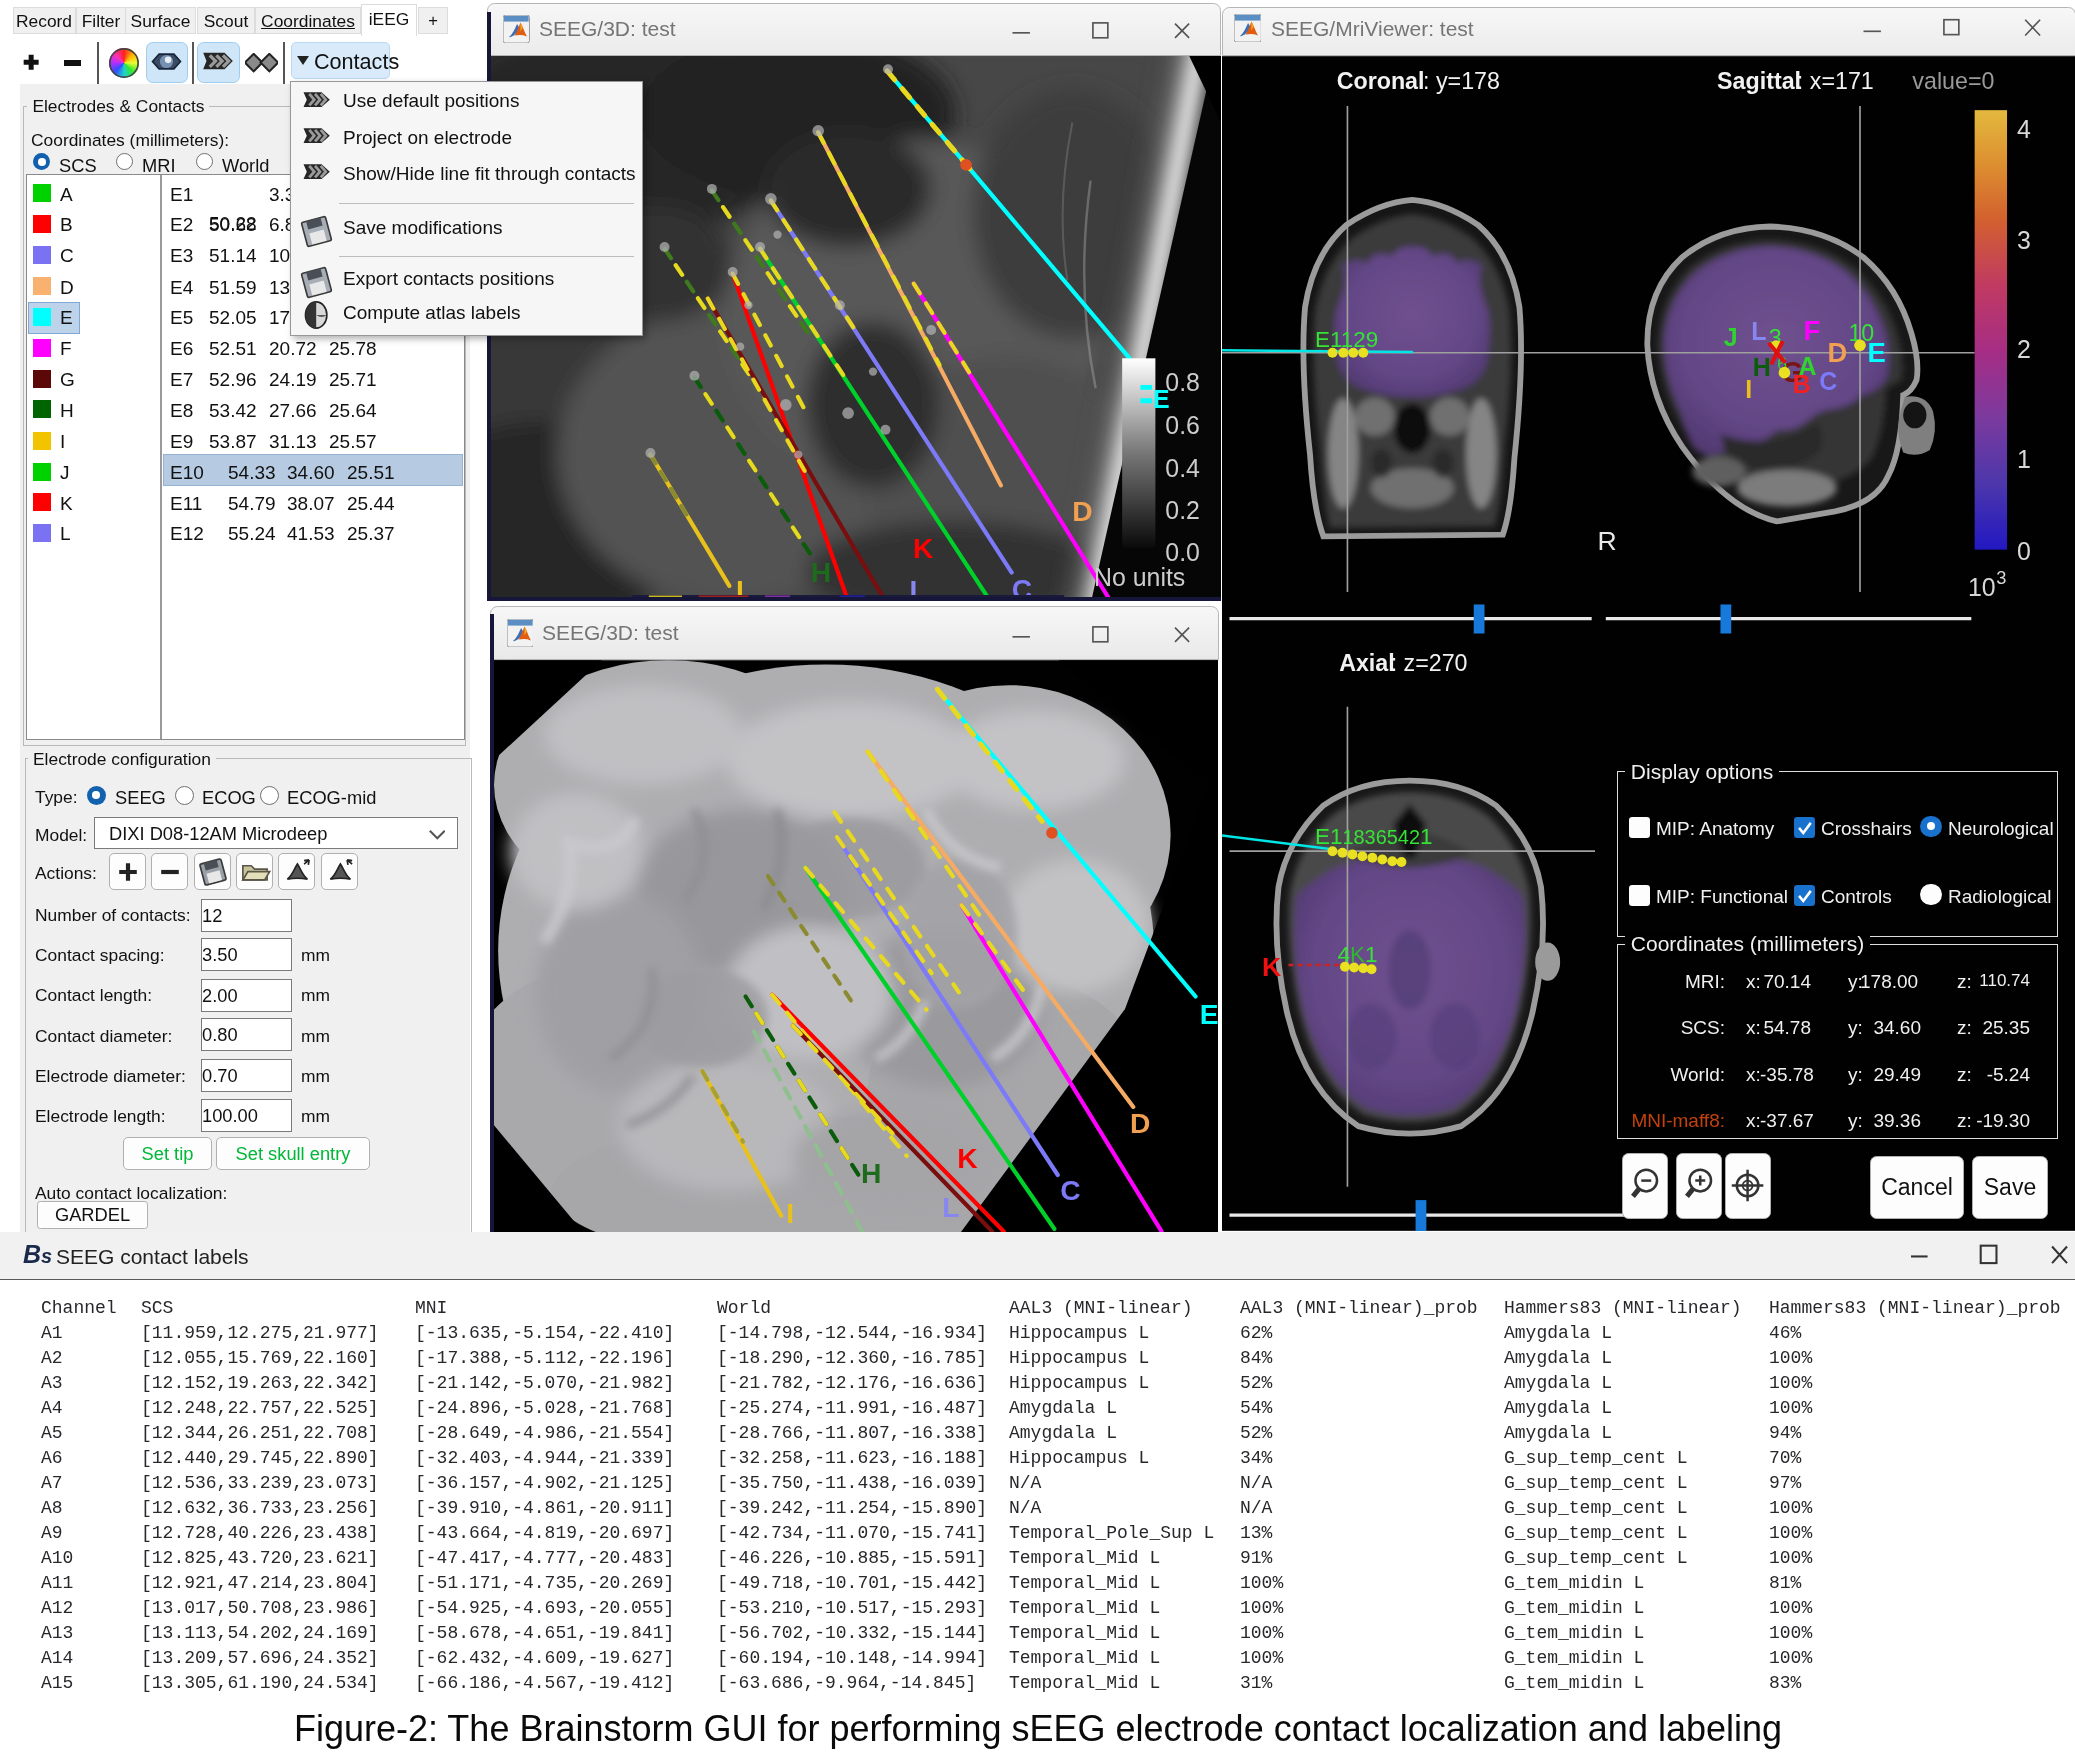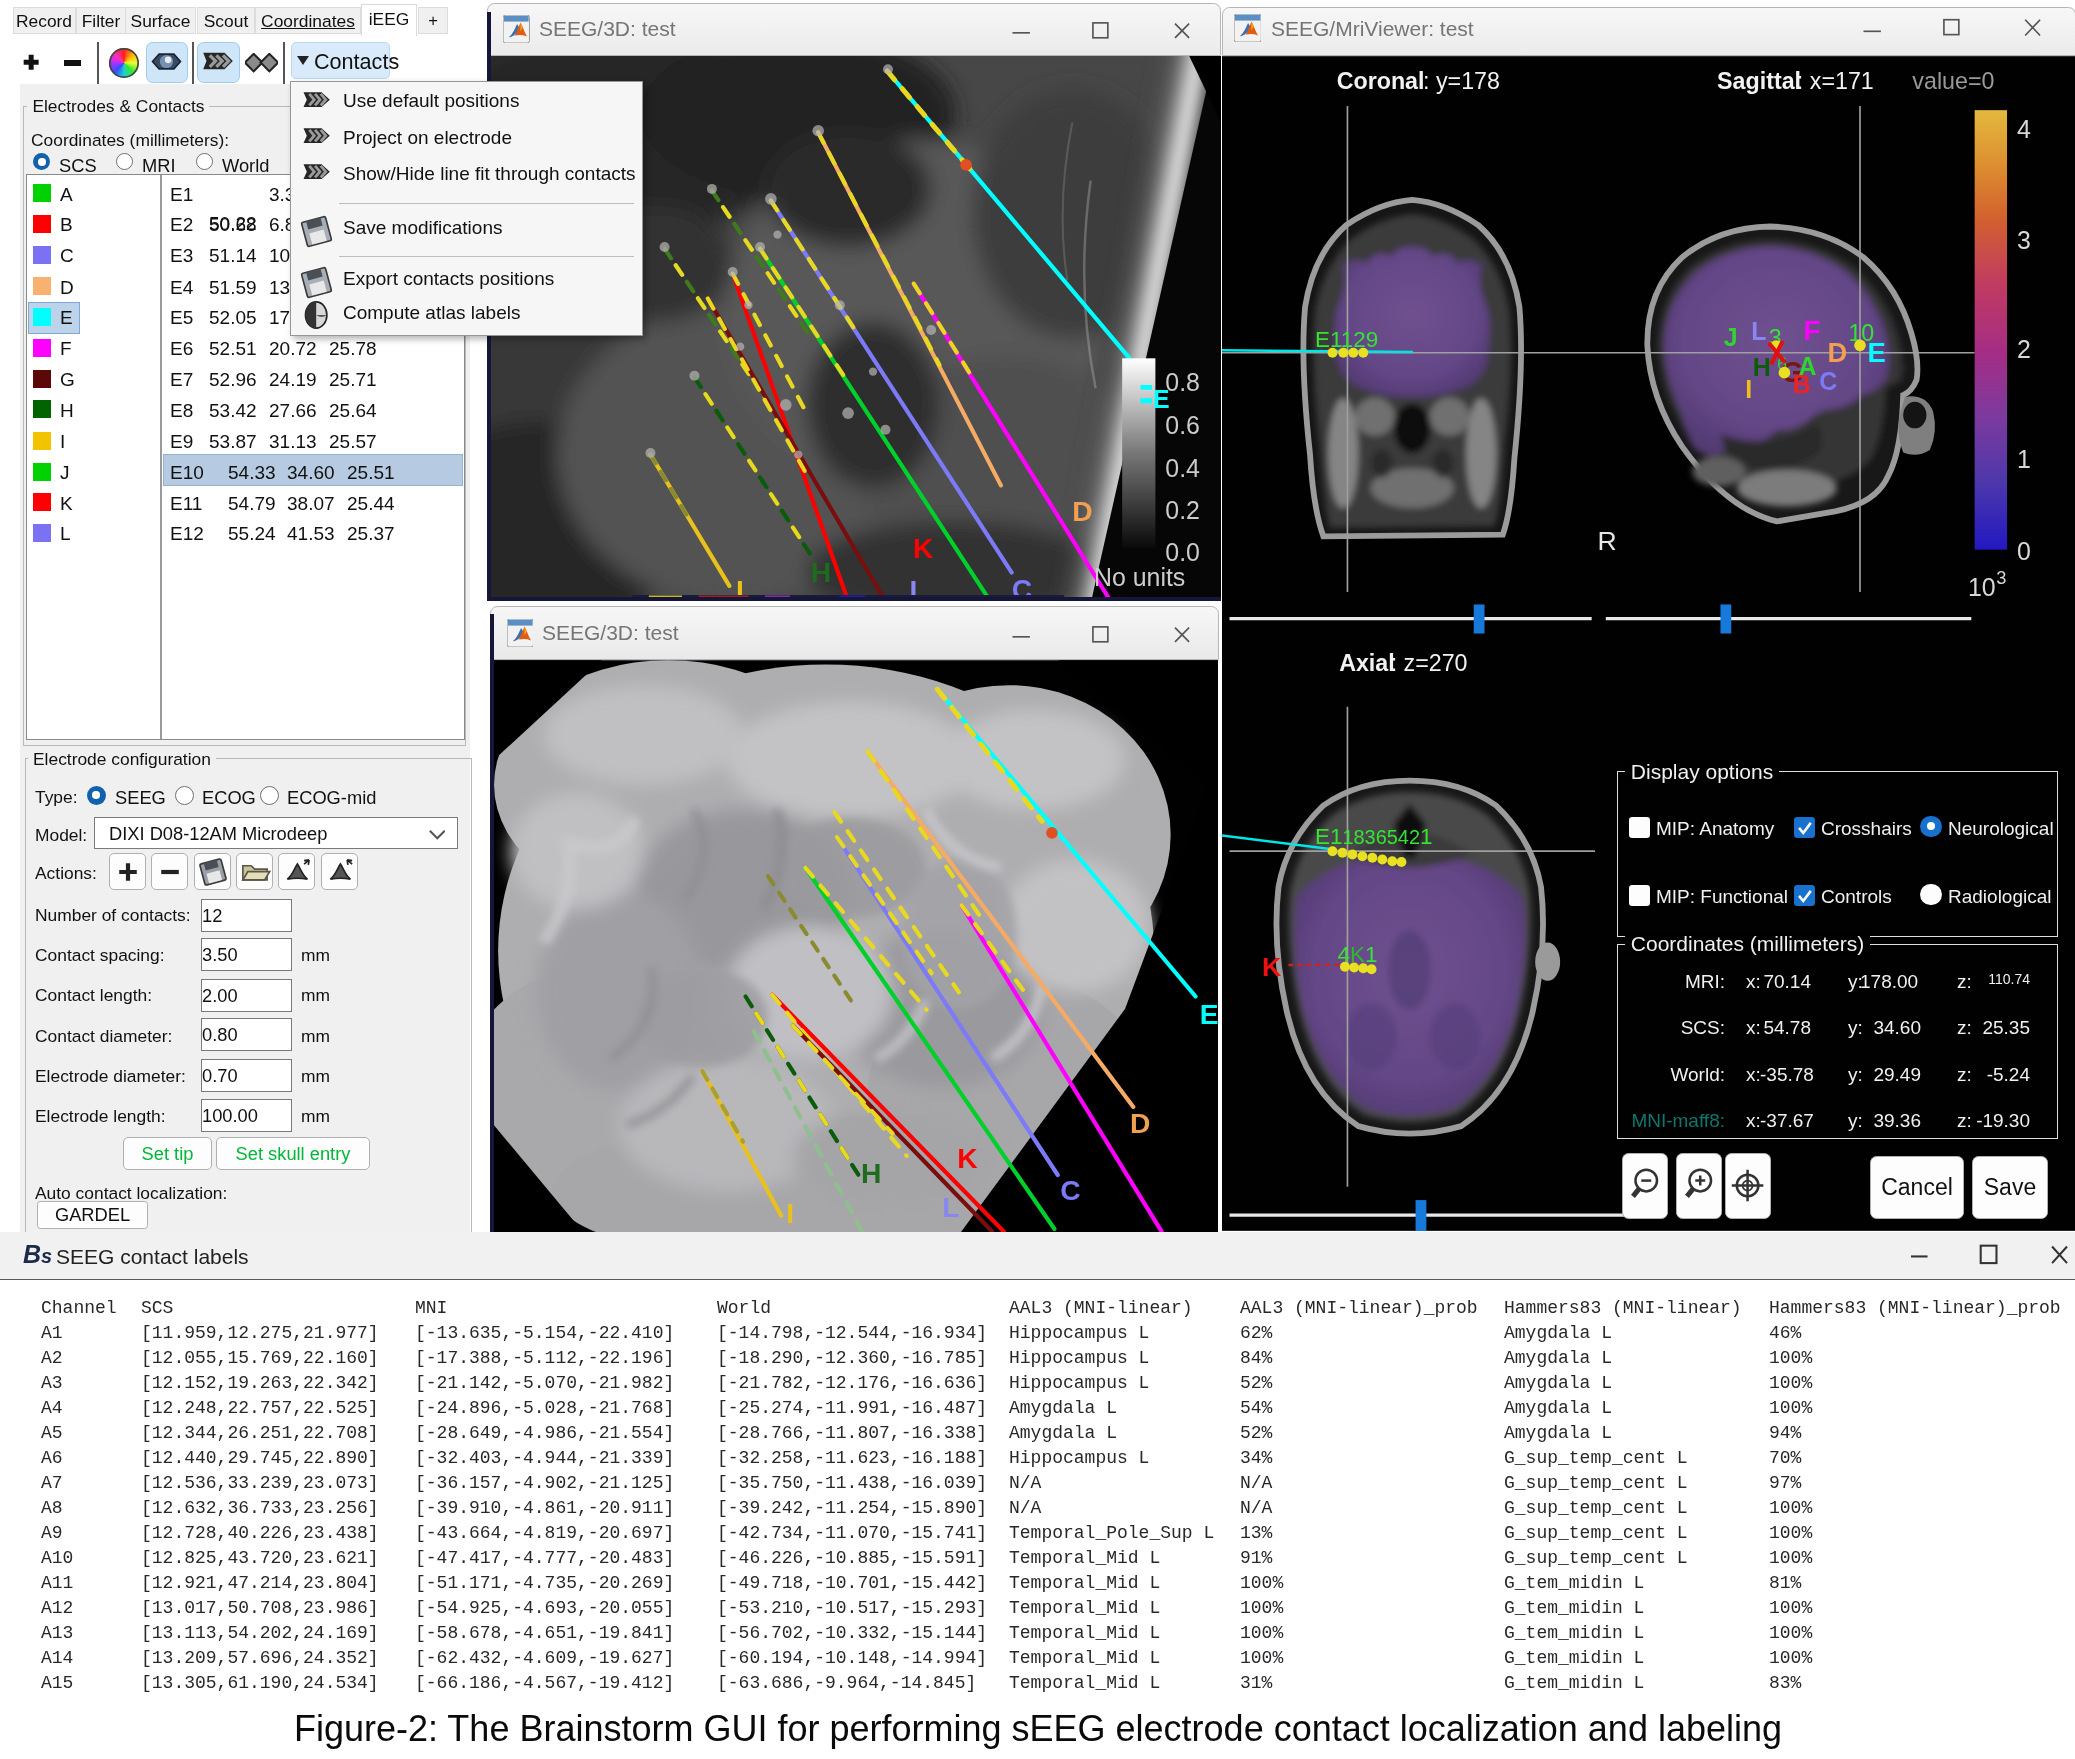--- a/index.html
+++ b/index.html
@@ -701,36 +701,36 @@
   <div class="a" style="left:726px;top:879px;font-size:19px;color:#f0f0f0;">Radiological</div>
 
   <div class="a" style="left:395px;top:937px;width:439px;height:193px;border:0.8px solid #dedede;"></div>
   <div class="a" style="left:403px;top:925px;background:#000;padding:0 5.8px;font-size:21px;color:#f0f0f0;">Coordinates (millimeters)</div>
       <div class="a" style="left:378px;top:964px;width:125px;text-align:right;font-size:19px;color:#f0f0f0;">MRI:</div>
   <div class="a" style="left:524px;top:964px;font-size:19px;color:#f0f0f0;">x:</div>
       <div class="a" style="left:538px;top:964px;width:51px;text-align:right;font-size:19px;color:#f0f0f0;">70.14</div>
   <div class="a" style="left:626px;top:964px;font-size:19px;color:#f0f0f0;">y:</div>
       <div class="a" style="left:638px;top:964px;width:61px;text-align:left;font-size:19px;color:#f0f0f0;">178.00</div>
   <div class="a" style="left:735px;top:964px;font-size:19px;color:#f0f0f0;">z:</div>
-      <div class="a" style="left:748px;top:964px;width:60px;text-align:right;font-size:14px;color:#f0f0f0;">110.74</div>
+      <div class="a" style="left:748px;top:964px;width:60px;text-align:right;font-size:17px;color:#f0f0f0;">110.74</div>
   <div class="a" style="left:378px;top:1010px;width:125px;text-align:right;font-size:19px;color:#f0f0f0;">SCS:</div>
   <div class="a" style="left:524px;top:1010px;font-size:19px;color:#f0f0f0;">x:</div>
       <div class="a" style="left:538px;top:1010px;width:51px;text-align:right;font-size:19px;color:#f0f0f0;">54.78</div>
   <div class="a" style="left:626px;top:1010px;font-size:19px;color:#f0f0f0;">y:</div>
       <div class="a" style="left:638px;top:1010px;width:61px;text-align:right;font-size:19px;color:#f0f0f0;">34.60</div>
   <div class="a" style="left:735px;top:1010px;font-size:19px;color:#f0f0f0;">z:</div>
       <div class="a" style="left:748px;top:1010px;width:60px;text-align:right;font-size:19px;color:#f0f0f0;">25.35</div>
   <div class="a" style="left:378px;top:1057px;width:125px;text-align:right;font-size:19px;color:#f0f0f0;">World:</div>
   <div class="a" style="left:524px;top:1057px;font-size:19px;color:#f0f0f0;">x:</div>
       <div class="a" style="left:538px;top:1057px;width:51px;text-align:right;font-size:19px;color:#f0f0f0;">-35.78</div>
   <div class="a" style="left:626px;top:1057px;font-size:19px;color:#f0f0f0;">y:</div>
       <div class="a" style="left:638px;top:1057px;width:61px;text-align:right;font-size:19px;color:#f0f0f0;">29.49</div>
   <div class="a" style="left:735px;top:1057px;font-size:19px;color:#f0f0f0;">z:</div>
       <div class="a" style="left:748px;top:1057px;width:60px;text-align:right;font-size:19px;color:#f0f0f0;">-5.24</div>
-  <div class="a" style="left:378px;top:1103px;width:125px;text-align:right;font-size:19px;color:#0f766e;">MNI-maff8:</div>
+  <div class="a" style="left:378px;top:1103px;width:125px;text-align:right;font-size:19px;color:#c2410c;">MNI-maff8:</div>
   <div class="a" style="left:524px;top:1103px;font-size:19px;color:#f0f0f0;">x:</div>
       <div class="a" style="left:538px;top:1103px;width:51px;text-align:right;font-size:19px;color:#f0f0f0;">-37.67</div>
   <div class="a" style="left:626px;top:1103px;font-size:19px;color:#f0f0f0;">y:</div>
       <div class="a" style="left:638px;top:1103px;width:61px;text-align:right;font-size:19px;color:#f0f0f0;">39.36</div>
   <div class="a" style="left:735px;top:1103px;font-size:19px;color:#f0f0f0;">z:</div>
       <div class="a" style="left:748px;top:1103px;width:60px;text-align:right;font-size:19px;color:#f0f0f0;">-19.30</div>
 
   <div class="btn" style="left:400px;top:1146px;width:46px;height:66px;border-radius:6.6px;"><svg width="44" height="64" viewBox="0 0 53 77">
           <g transform="translate(26,38)">
             <circle cx="2" cy="-6" r="13" fill="none" stroke="#333" stroke-width="3"></circle>

